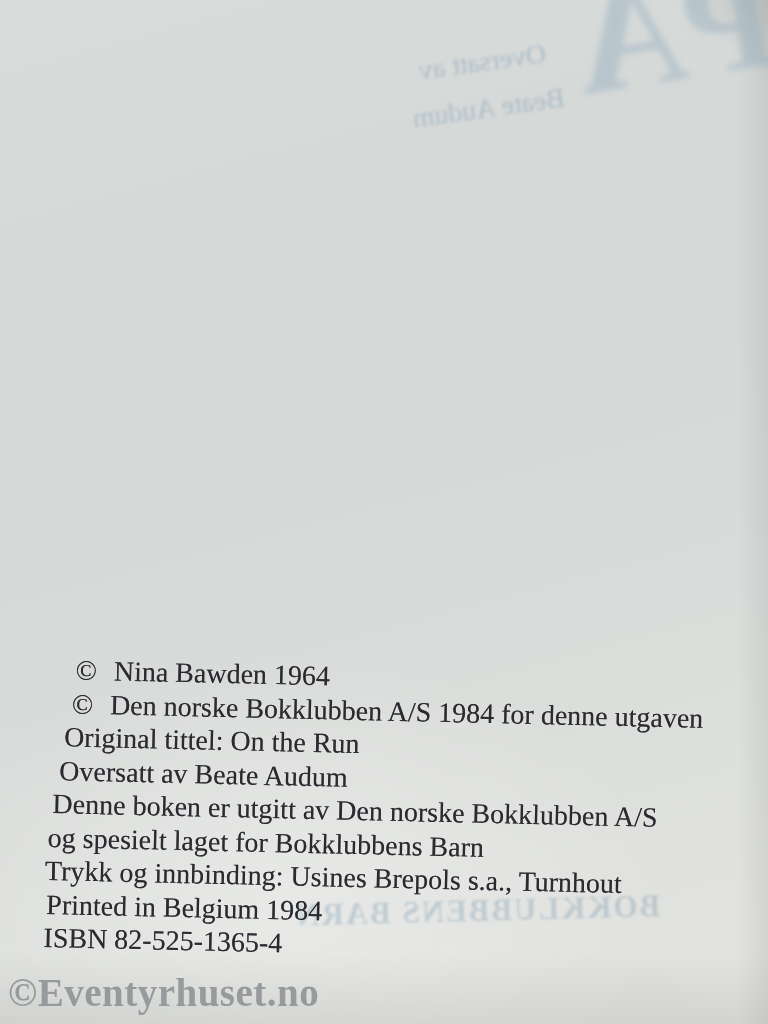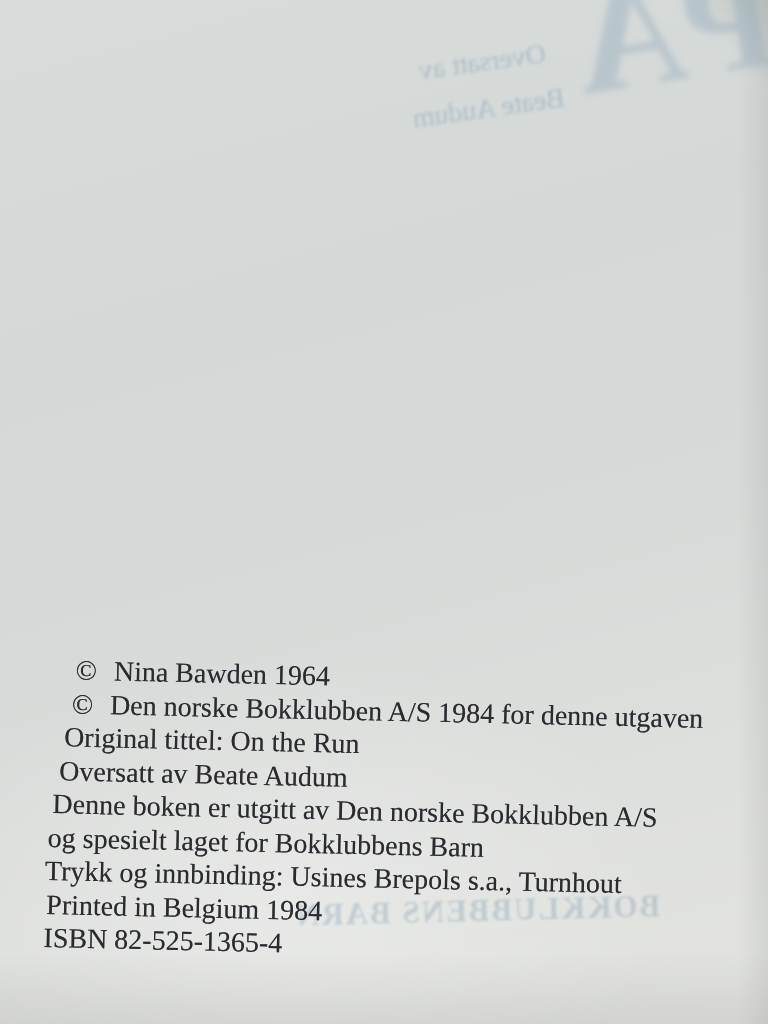--- a/index.html
+++ b/index.html
@@ -122,14 +122,15 @@
     </div>
     <div class="cline ind-0">Original tittel: On the Run</div>
     <div class="cline ind-1">Oversatt av Beate Audum</div>
     <div class="cline ind-2">Denne boken er utgitt av Den norske Bokklubben A/S</div>
     <div class="cline ind-3">og spesielt laget for Bokklubbens Barn</div>
     <div class="cline ind-4">Trykk og innbinding: Usines Brepols s.a., Turnhout</div>
     <div class="cline ind-5">Printed in Belgium 1984</div>
     <div class="cline ind-6">ISBN 82-525-1365-4</div>
   </div>
 
+  <div id="watermark">©Eventyrhuset.no</div>
 
 </div>
 
 </body></html>

